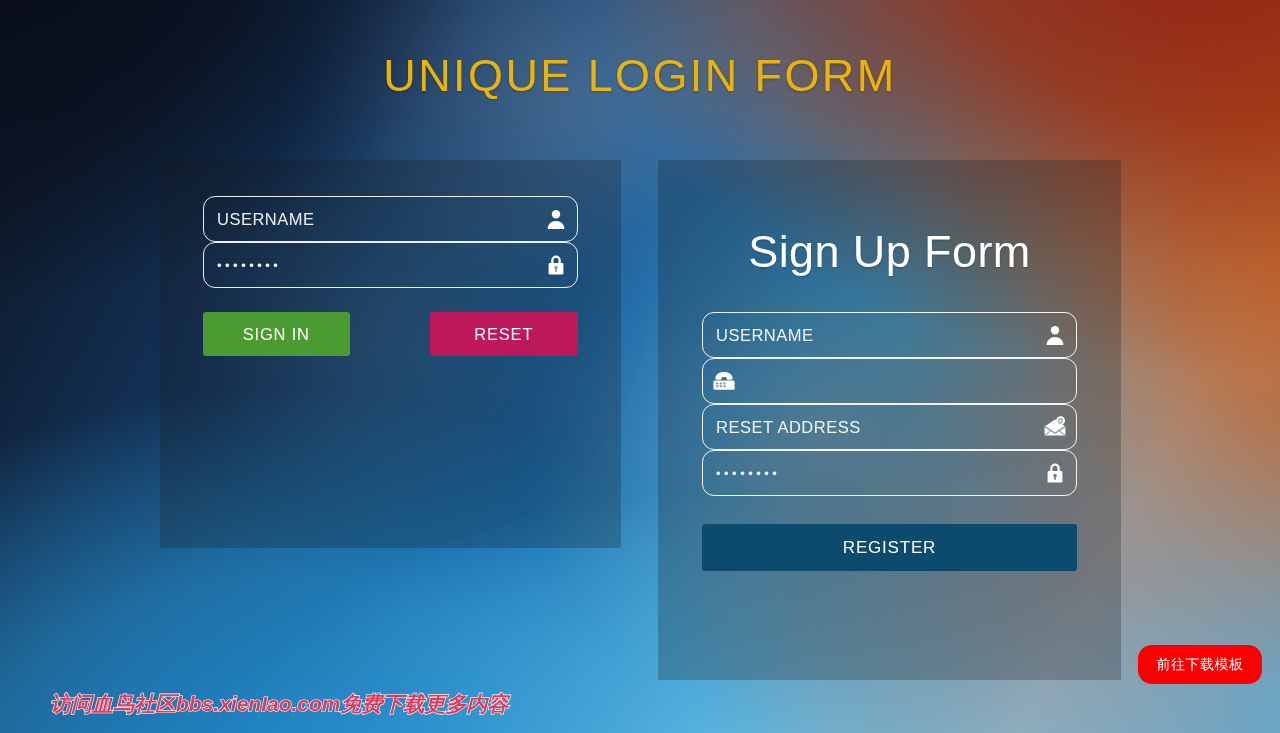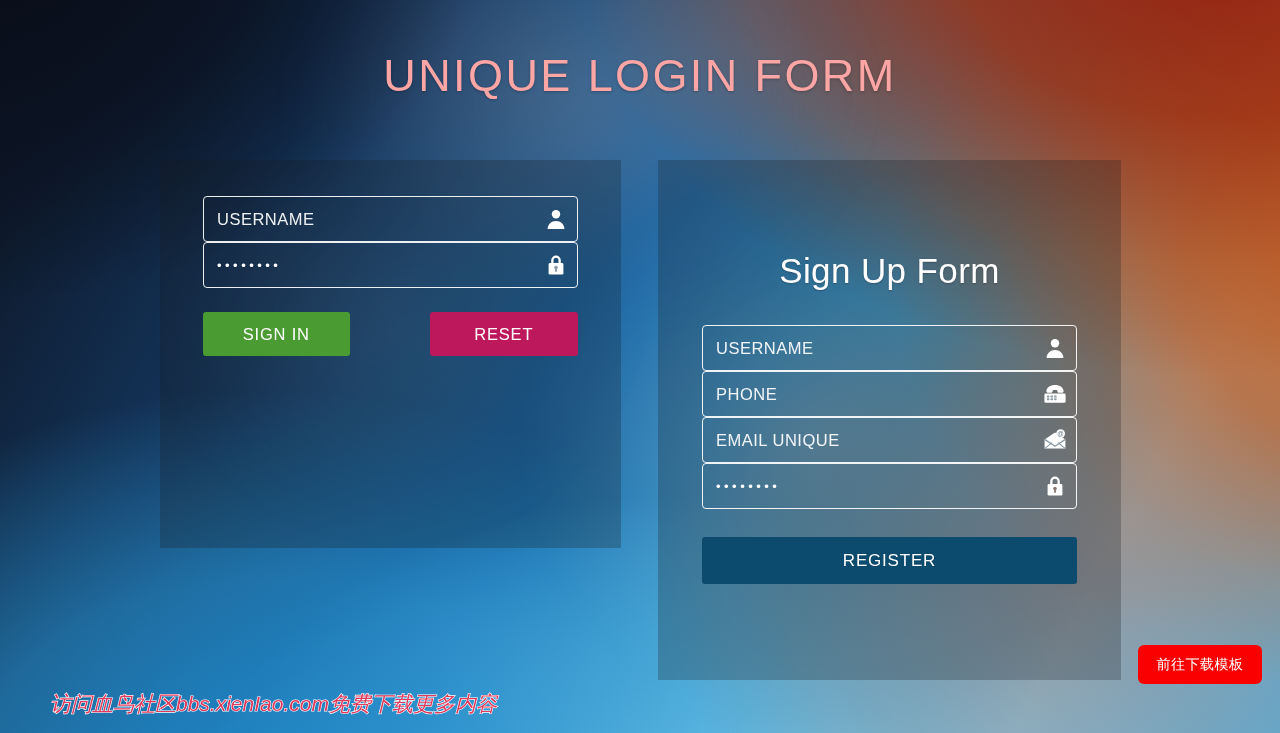--- a/index.html
+++ b/index.html
@@ -57,21 +57,21 @@
     filter: blur(34px);
   }
 
   
   .title {
     position: absolute;
     top: 50px;
     left: 0;
     width: 100%;
     text-align: center;
-    color: #fca5a5;
+    color: #eab308;
     font-size: 45px;
     font-weight: 300;
     letter-spacing: 2.4px;
     text-shadow: 0 1px 3px rgba(0,0,0,0.25);
     white-space: nowrap;
   }
 
   
   .panel {
     position: absolute;
@@ -81,29 +81,29 @@
   #signup-panel  { left: 658px; top: 160px; width: 463px; height: 520px; }
 
   .panel-title {
     text-align: center;
     color: #ffffff;
     font-weight: 300;
     letter-spacing: 0.4px;
     text-shadow: 0 1px 2px rgba(0,0,0,0.22);
   }
   #signin-panel .panel-title { font-size: 35px; margin-top: 66px; }
-  #signup-panel .panel-title { font-size: 35px; margin-top: 91px; }
+  #signup-panel .panel-title { font-size: 45px; margin-top: 66px; }
 
   
   .field {
     position: relative;
     display: flex;
     align-items: center;
     border: 1px solid rgba(255,255,255,0.92);
-    border-radius: 4px;
+    border-radius: 12px;
     background: transparent;
   }
   #signin-panel .field { width: 375px; height: 46px; margin: 0 auto; }
   #signup-panel .field { width: 375px; height: 46px; margin: 0 auto; }
 
   .field + .field { margin-top: 18px; }
 
   .field-text {
     flex: 1;
     padding-left: 13px;
@@ -161,37 +161,37 @@
     display: block;
     font-size: 17px;
   }
 
   
   .watermark {
     position: absolute;
     left: 50px;
     top: 690px;
     font-size: 21px;
-    font-weight: normal;
+    font-weight: bold;
     font-style: italic;
     letter-spacing: 0px;
     color: #e03a5c;
     -webkit-text-stroke: 1.2px #ffffff;
     paint-order: stroke fill;
     white-space: nowrap;
   }
 
   .download-btn {
     position: absolute;
     left: 1138px;
     top: 645px;
     width: 124px;
     height: 39px;
     border: none;
-    border-radius: 6px;
+    border-radius: 14px;
     color: #ffffff;
     font-size: 14px;
     font-family: inherit;
     cursor: pointer;
     letter-spacing: 0.5px;
   }
 </style>
 </head>
 <body>
 
@@ -247,39 +247,38 @@
         <div class="field-text">USERNAME</div>
         <div class="field-icon">
           <svg width="24" height="24" viewBox="0 0 24 24" fill="#ffffff">
             <circle cx="12" cy="7.2" r="4.2"></circle>
             <path d="M3.6 22c0-4.6 3.8-8 8.4-8s8.4 3.4 8.4 8z"></path>
           </svg>
         </div>
       </div>
 
       <div class="field">
-        <div class="field-text">PHONE</div>
         <div class="field-icon">
           <svg width="26" height="22" viewBox="0 0 26 22" fill="#ffffff">
             <path d="M4.4 8.3c0-3.8 3.8-6.4 8.6-6.4s8.6 2.6 8.6 6.4c0 .9-.7 1.5-1.6 1.5h-3c-.9 0-1.6-.6-1.6-1.5v-.9c-1.5-.5-3.3-.5-4.8 0v.9c0 .9-.7 1.5-1.6 1.5H6c-.9 0-1.6-.6-1.6-1.5z"></path>
             <rect x="2.4" y="10.6" width="21.2" height="9.2" rx="1.4"></rect>
             <g fill="#8a9aa6">
               <rect x="5" y="12.4" width="2.4" height="2" rx="0.4"></rect>
               <rect x="8.6" y="12.4" width="2.4" height="2" rx="0.4"></rect>
               <rect x="12.2" y="12.4" width="2.4" height="2" rx="0.4"></rect>
               <rect x="5" y="15.2" width="2.4" height="2" rx="0.4"></rect>
               <rect x="8.6" y="15.2" width="2.4" height="2" rx="0.4"></rect>
               <rect x="12.2" y="15.2" width="2.4" height="2" rx="0.4"></rect>
             </g>
           </svg>
         </div>
       </div>
 
       <div class="field">
-        <div class="field-text">EMAIL UNIQUE</div>
+        <div class="field-text">RESET ADDRESS</div>
         <div class="field-icon">
           <svg width="26" height="24" viewBox="0 0 26 24" fill="none">
             <path d="M2.6 11.4 13 4.6l10.4 6.8v9.2H2.6z" fill="#ffffff"></path>
             <path d="M2.6 11.4 13 18.2l10.4-6.8" stroke="#8a9aa6" stroke-width="1.3" fill="none"></path>
             <path d="M2.6 20.6 10 14.6M23.4 20.6 16 14.6" stroke="#8a9aa6" stroke-width="1.1"></path>
             <circle cx="18.6" cy="5.6" r="4.4" fill="#ffffff"></circle>
             <text x="18.6" y="8.3" font-size="6.4" fill="#6c7c88" text-anchor="middle" font-family="'Liberation Sans',sans-serif">@</text>
           </svg>
         </div>
       </div>

